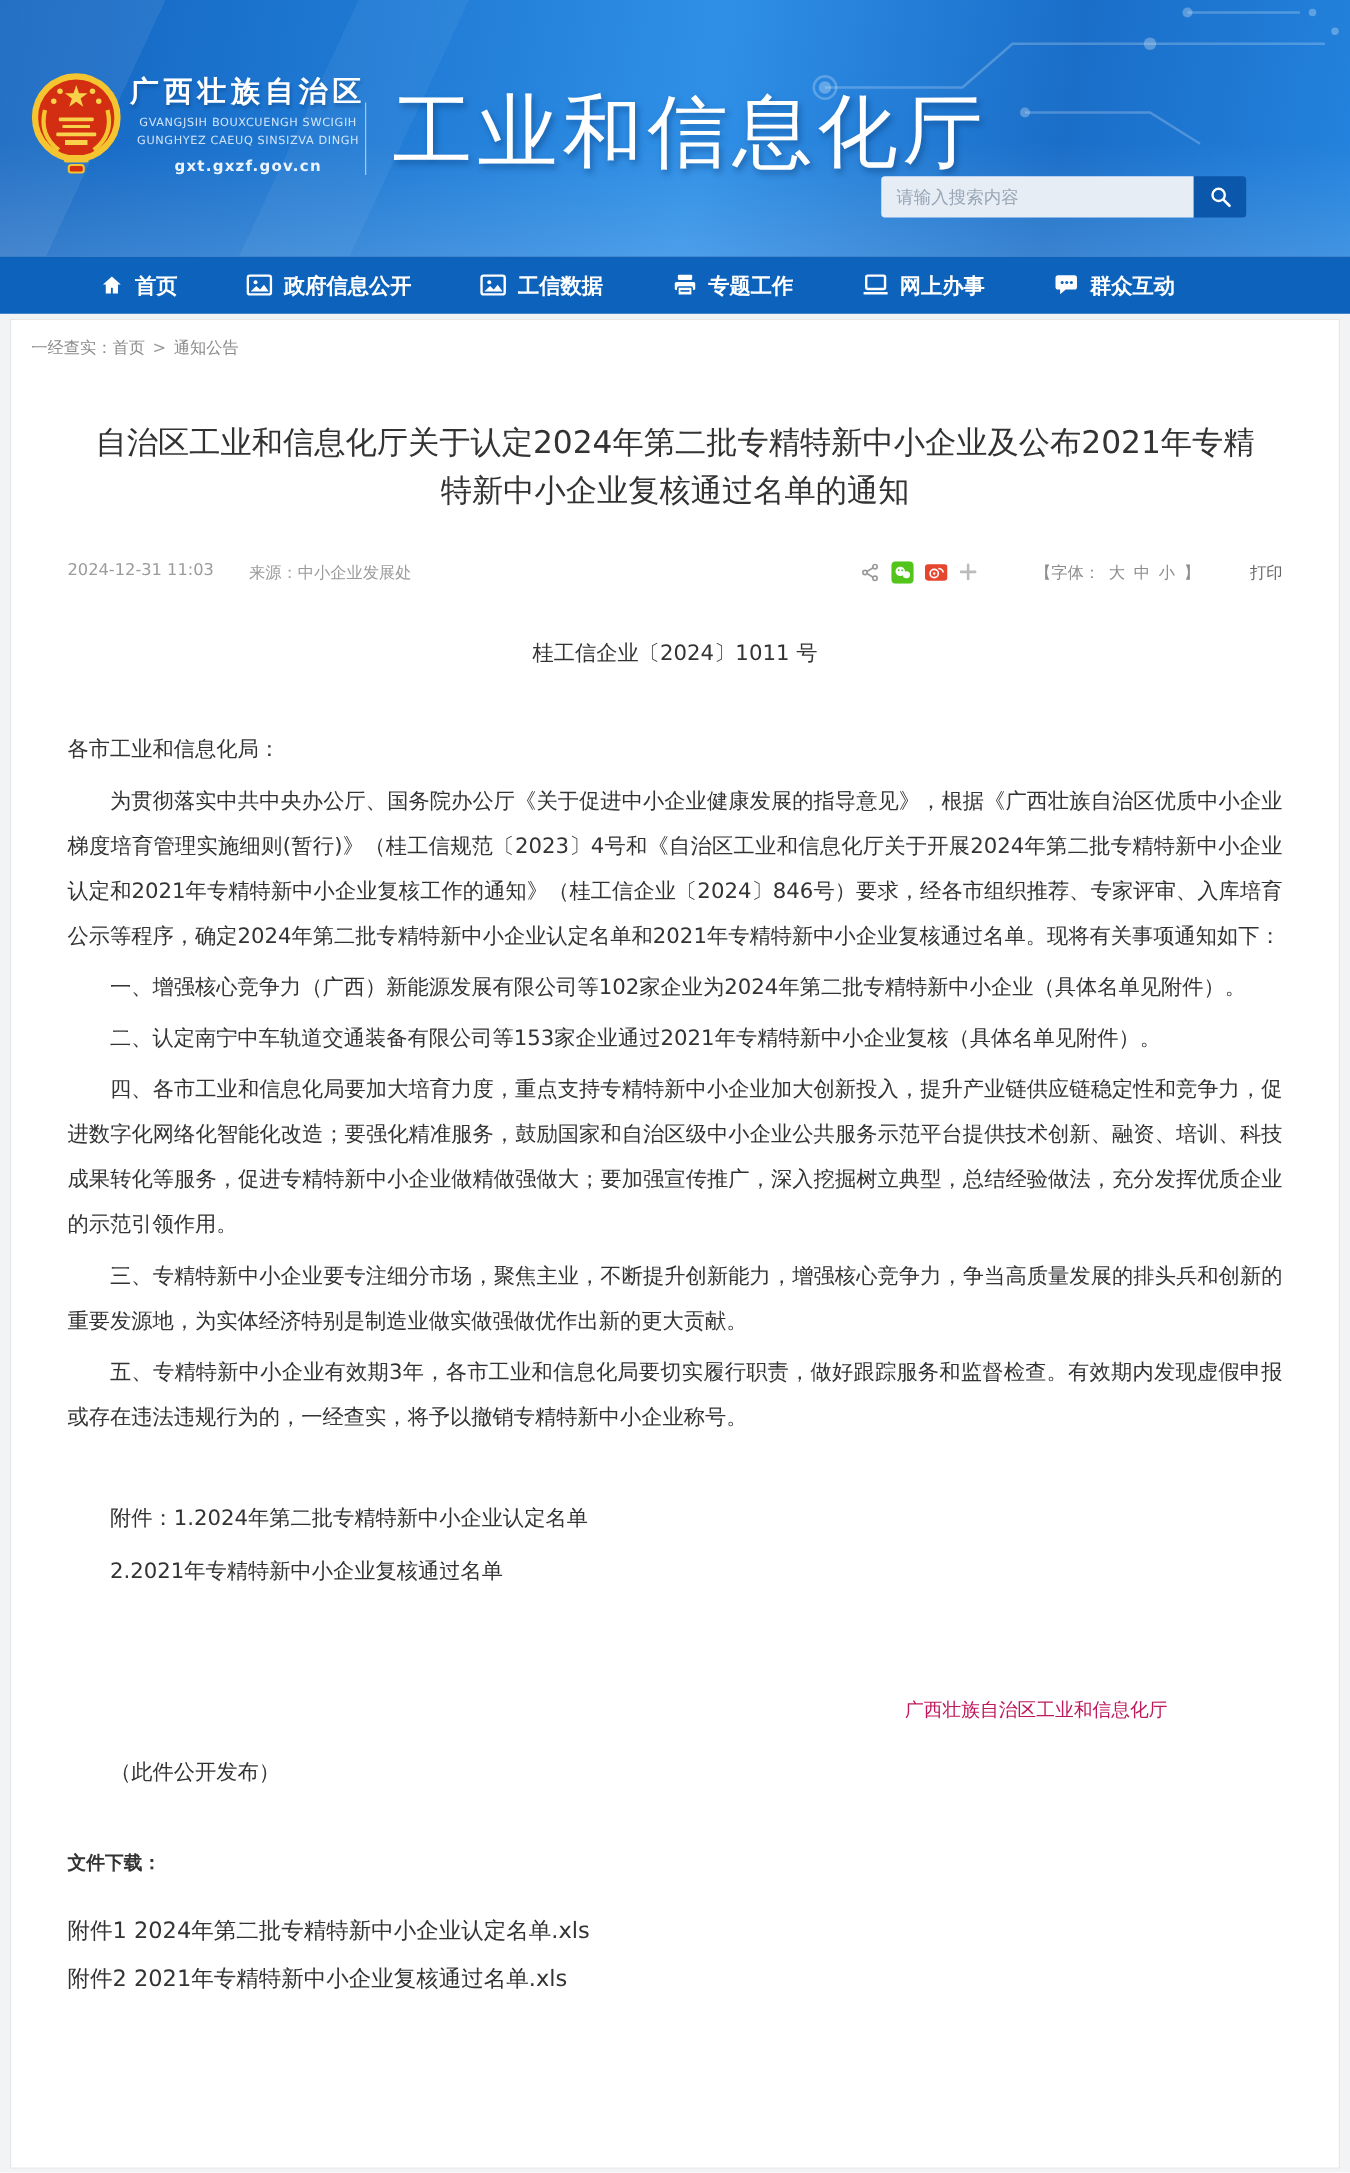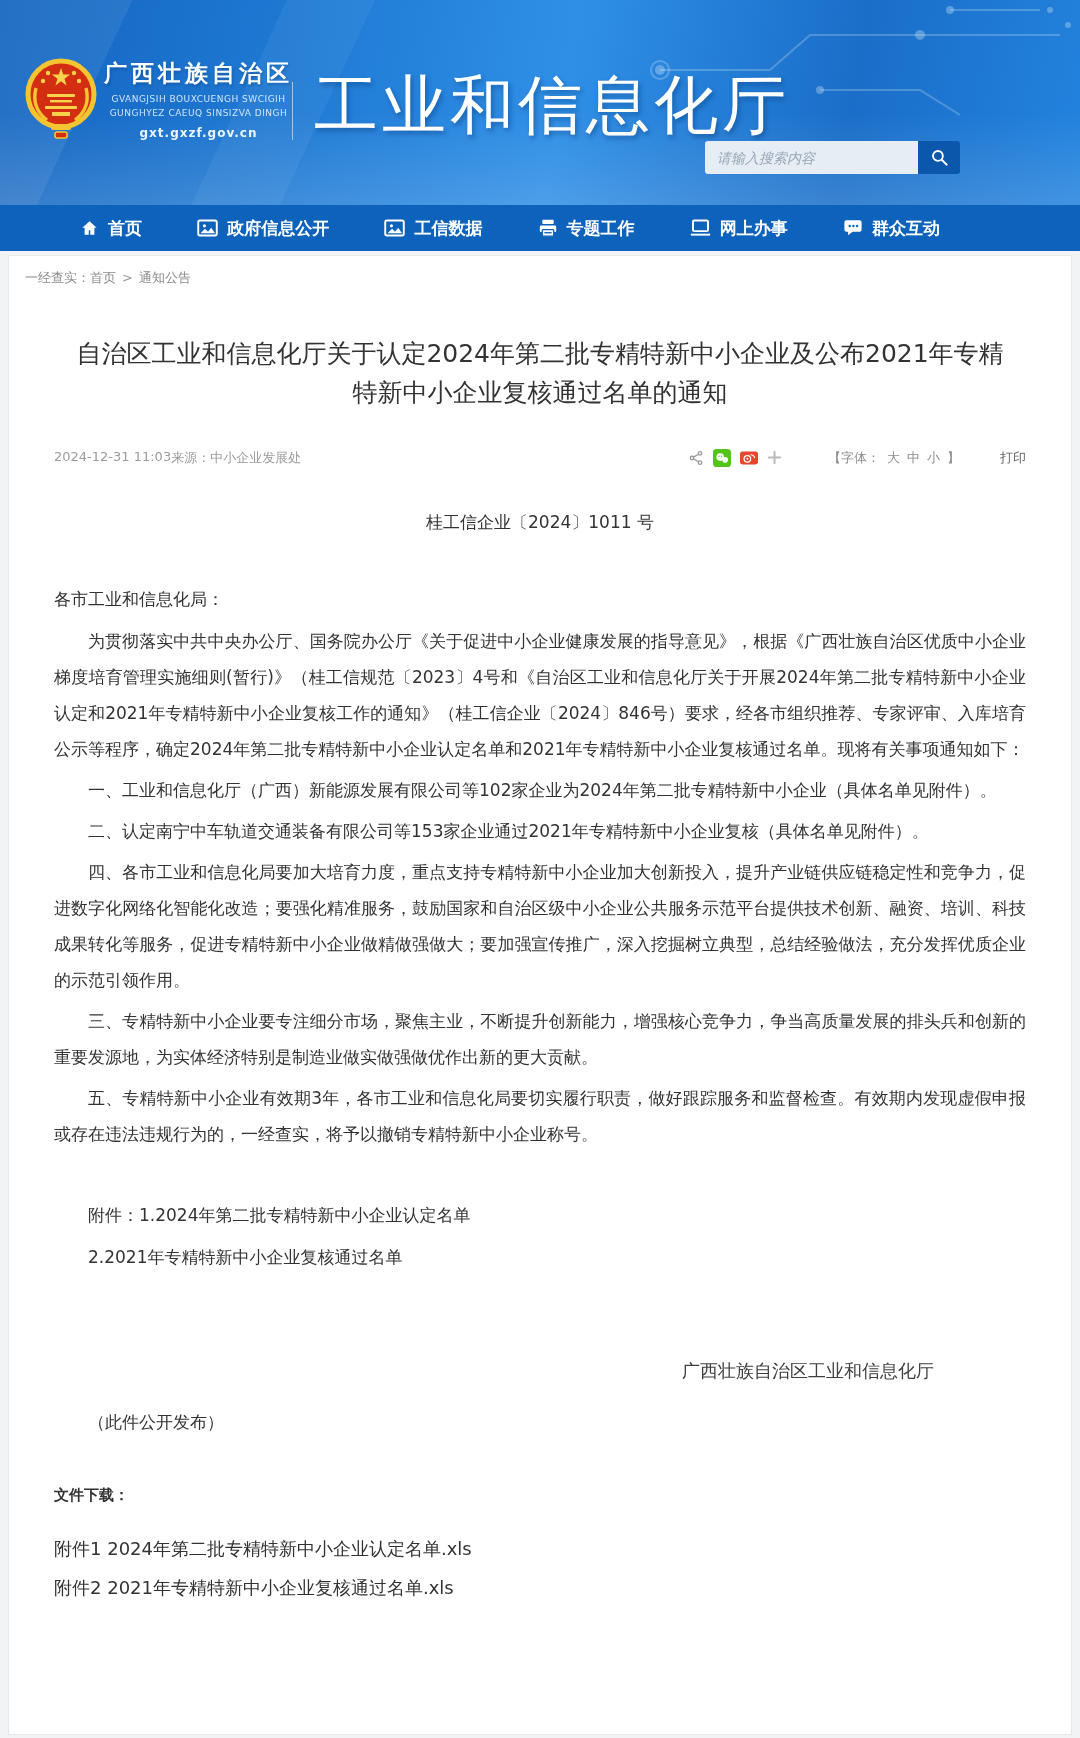--- a/index.html
+++ b/index.html
@@ -29,25 +29,24 @@
   .org-zhuang { font-size:9px; line-height:1.5; color:rgba(228,241,255,.9); letter-spacing:.5px; margin-top:4px; }
   .org-url { font-size:12px; font-weight:bold; letter-spacing:1px; margin-top:6px; color:#eaf4ff; }
   .vdivider { position:absolute; left:292px; top:82px; width:1px; height:58px; background:rgba(255,255,255,.55); }
   .dept-title {
     position:absolute; left:314px; top:62px;
     font-size:64px; font-weight:normal; color:#fff; letter-spacing:4px;
     text-shadow:2px 3px 5px rgba(0,45,100,.4);
   }
   .search-row { position:absolute; left:705px; top:141px; display:flex; }
   .search-input {
-    width:213px; height:33px; border:none; outline:none;
+    width:250px; height:33px; border:none; outline:none;
     background:#e7edf5; border-radius:3px 0 0 3px;
     padding:4px 12px; font-size:14px; color:#333;
     font-family:"DejaVu Sans","Liberation Sans",sans-serif;
-    font-style:italic;
   }
   .search-input::placeholder { color:#98a6b6; }
   .search-btn {
     width:42px; height:33px; border:none; cursor:pointer;
     background:#0a57ac; border-radius:0 3px 3px 0;
     display:flex; align-items:center; justify-content:center;
   }
 
   
   .nav {
@@ -66,38 +65,38 @@
   .breadcrumb { padding:13px 16px 10px; font-size:13px; color:#8b8b8b; }
   .breadcrumb .bc-link { cursor:pointer; }
   .breadcrumb .bc-sep { margin:0 6px; color:#9a9a9a; }
 
   .article { padding:0 45px; }
   .a-title {
     margin:38px 14px 0; text-align:center;
     font-size:25px; font-weight:normal; line-height:1.55; color:#333;
   }
   .meta-row { margin-top:36px; display:flex; align-items:center; font-size:13px; color:#9b9b9b; }
-  .meta-left { display:flex; }
+  .meta-left { display:flex; gap:28px; }
   .meta-right { margin-left:auto; display:flex; align-items:center; }
   .share-icons { display:flex; align-items:center; gap:9px; }
   .share-icons > span { display:flex; cursor:pointer; }
   .font-widget { margin-left:46px; display:flex; align-items:center; gap:7px; color:#8d8d8d; font-size:13px; }
   .font-size-opt { cursor:pointer; }
   .print-label { margin-left:40px; color:#666; cursor:pointer; }
 
   .doc-number { margin-top:44px; text-align:center; font-size:17px; color:#333; }
   .salutation { margin-top:54px; font-size:17px; color:#333; }
   .body-text { margin-top:12px; }
   .body-text p {
     margin:5px 0; font-size:17px; line-height:2.12;
     text-align:justify; text-indent:2em; color:#333;
   }
   .attachments { margin-top:46px; }
   .attachments p { margin:6px 0; font-size:17px; line-height:2.1; text-indent:2em; color:#333; }
-  .signature-block { margin-top:84px; text-align:right; padding-right:92px; font-size:18px; color:#404040; }
+  .signature-block { margin-top:84px; text-align:right; padding-right:92px; font-size:15px; color:#be185d; }
   .sign-date { margin-top:16px; padding-right:6px; }
   .public-note { margin-top:28px; font-size:17px; text-indent:2em; color:#333; }
 
   .downloads { margin-top:52px; padding:0 45px; }
   .dl-heading { font-size:15px; font-weight:bold; color:#333; }
   .dl-file { display:block; margin-top:15px; font-size:18px; color:#333; cursor:pointer; text-decoration:none; }
   .dl-file:first-of-type { margin-top:32px; }
 </style>
 </head>
 <body>
@@ -273,21 +272,21 @@
         <span class="print-label">打印</span>
       </div>
     </div>
 
     <div class="doc-number">桂工信企业〔2024〕1011 号</div>
 
     <div class="salutation">各市工业和信息化局：</div>
 
     <div class="body-text">
       <p>为贯彻落实中共中央办公厅、国务院办公厅《关于促进中小企业健康发展的指导意见》，根据《广西壮族自治区优质中小企业梯度培育管理实施细则(暂行)》（桂工信规范〔2023〕4号和《自治区工业和信息化厅关于开展2024年第二批专精特新中小企业认定和2021年专精特新中小企业复核工作的通知》（桂工信企业〔2024〕846号）要求，经各市组织推荐、专家评审、入库培育公示等程序，确定2024年第二批专精特新中小企业认定名单和2021年专精特新中小企业复核通过名单。现将有关事项通知如下：</p>
-      <p>一、工业和信息化厅（广西）新能源发展有限公司等102家企业为2024年第二批专精特新中小企业（具体名单见附件）。</p>
+      <p>一、增强核心竞争力（广西）新能源发展有限公司等102家企业为2024年第二批专精特新中小企业（具体名单见附件）。</p>
       <p>二、认定南宁中车轨道交通装备有限公司等153家企业通过2021年专精特新中小企业复核（具体名单见附件）。</p>
       <p>四、各市工业和信息化局要加大培育力度，重点支持专精特新中小企业加大创新投入，提升产业链供应链稳定性和竞争力，促进数字化网络化智能化改造；要强化精准服务，鼓励国家和自治区级中小企业公共服务示范平台提供技术创新、融资、培训、科技成果转化等服务，促进专精特新中小企业做精做强做大；要加强宣传推广，深入挖掘树立典型，总结经验做法，充分发挥优质企业的示范引领作用。</p>
       <p>三、专精特新中小企业要专注细分市场，聚焦主业，不断提升创新能力，增强核心竞争力，争当高质量发展的排头兵和创新的重要发源地，为实体经济特别是制造业做实做强做优作出新的更大贡献。</p>
       <p>五、专精特新中小企业有效期3年，各市工业和信息化局要切实履行职责，做好跟踪服务和监督检查。有效期内发现虚假申报或存在违法违规行为的，一经查实，将予以撤销专精特新中小企业称号。</p>
     </div>
 
     <div class="attachments">
       <p>附件：1.2024年第二批专精特新中小企业认定名单</p>
       <p>2.2021年专精特新中小企业复核通过名单</p>
     </div>

